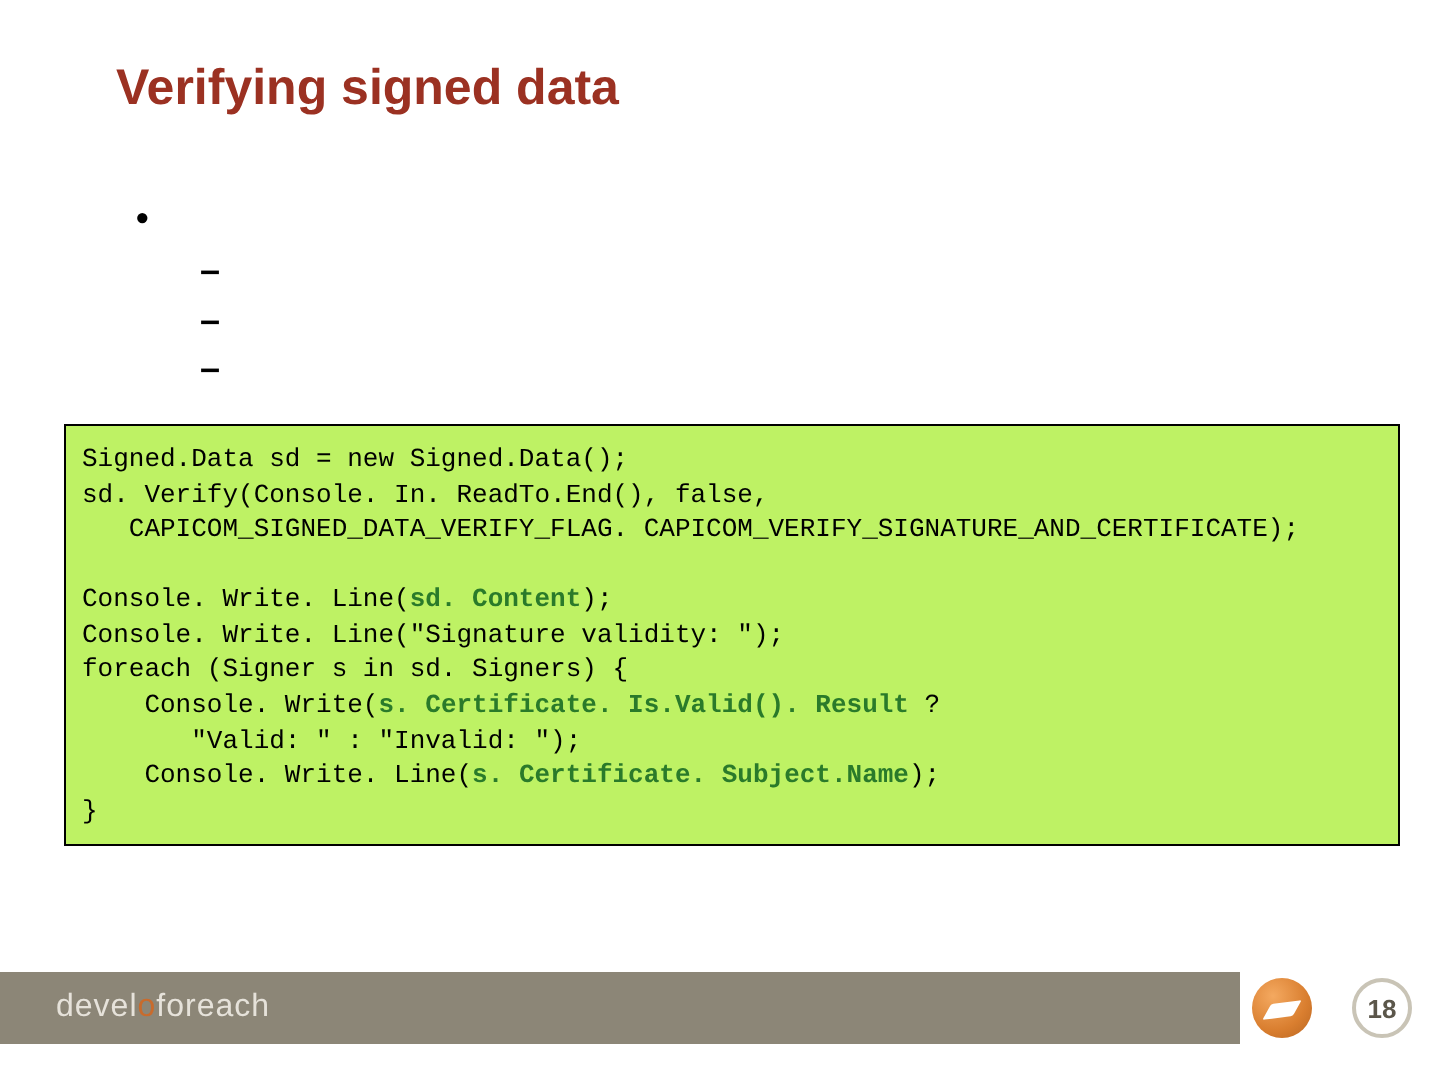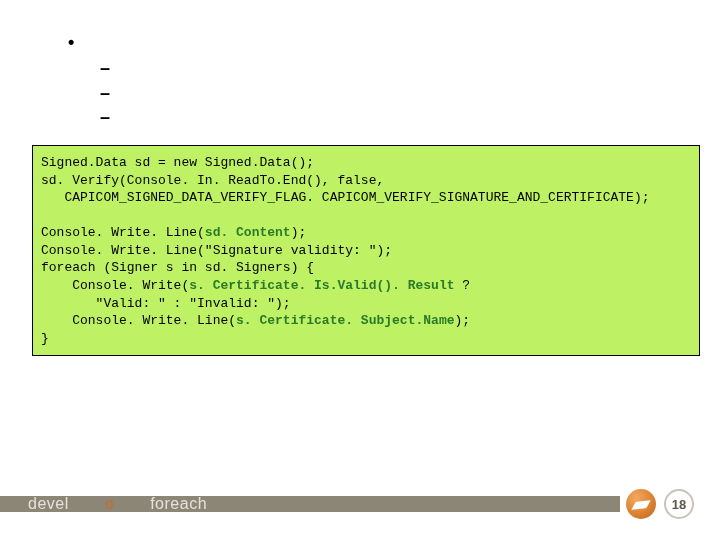--- a/index.html
+++ b/index.html
@@ -31,47 +31,48 @@
     line-height: 1.35;
     white-space: pre;
     overflow: hidden;
   }
   .code-box .hl { color: #2a7a2a; font-weight: bold; }
   .footer {
     position: absolute; left: 0; bottom: 20px; width: 720px; height: 32px;
     display: flex; align-items: center;
   }
   .brandbar {
-    background: #8c8677; height: 16px; flex: 0 0 620px;
+    background: #8c8677; height: 36px; flex: 0 0 620px;
     display: flex; align-items: center; padding-left: 28px;
-    color: #e6e2da; font-size: 16px; letter-spacing: 0.5px; gap: 36px;
+    color: #e6e2da; font-size: 16px; letter-spacing: 0.5px;
   }
   .brandbar .o { color: #c96b2c; }
   .badge-icon {
     margin-left: 6px; width: 30px; height: 30px; border-radius: 50%;
     background: radial-gradient(circle at 35% 30%, #f4a960 0%, #d97e2f 60%, #b86521 100%);
     display: flex; align-items: center; justify-content: center;
     position: relative;
   }
   .badge-icon::after {
     content: ""; position: absolute; width: 14px; height: 8px;
     background: #fff; transform: skewX(-35deg) rotate(-8deg);
     border-radius: 1px; left: 8px; top: 12px;
   }
   .page-num {
-    margin-left: 8px; width: 30px; height: 30px; border-radius: 50%;
+    margin-left: 20px; width: 30px; height: 30px; border-radius: 50%;
     border: 2px solid #c9c4b6; display: flex; align-items: center;
     justify-content: center; font-size: 13px; font-weight: bold; color: #5b564a;
   }
 </style>
 </head>
 <body>
 
 <div class="slide">
 
+  <div class="title">Verifying signed data</div>
 
   <div class="content-area">
     <div class="bullet">
       <span class="marker">•</span>
     </div>
     <div class="sub">
       <span class="marker">–</span>
     </div>
     <div class="sub">
       <span class="marker">–</span>

